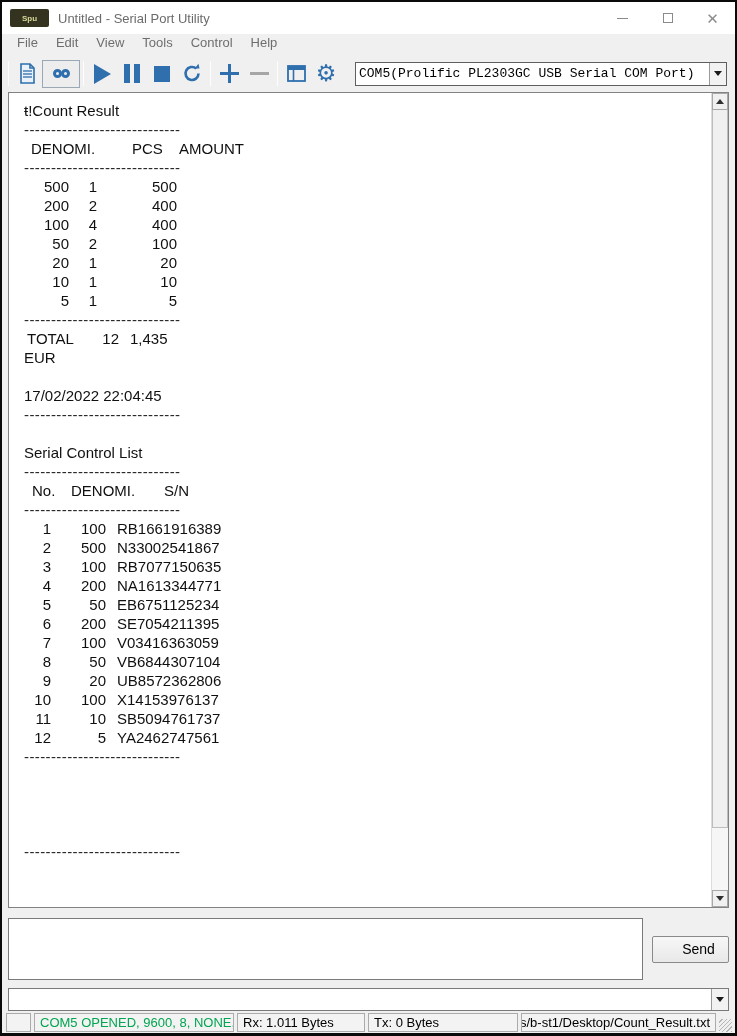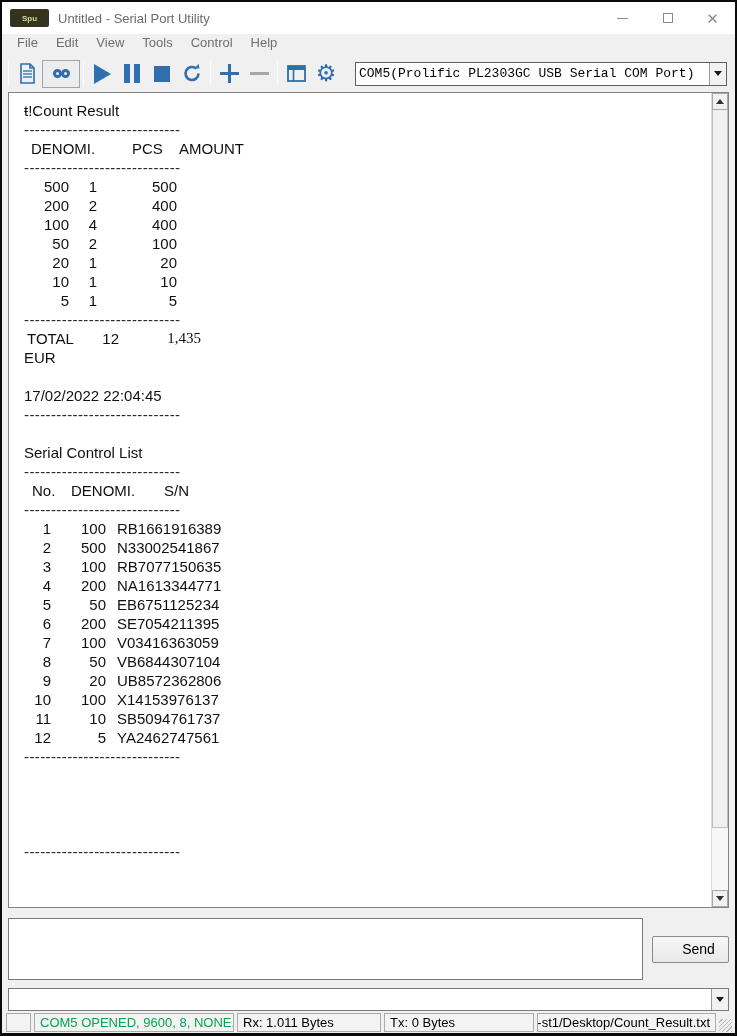--- a/index.html
+++ b/index.html
@@ -54,21 +54,21 @@
   .text-pane{flex:1;padding:9px 0 0 15px;overflow:hidden;}
   .ln{height:19px;position:relative;font-size:15px;color:#101010;white-space:pre;}
   .ln span{position:absolute;top:0;}
   .divider{color:#2a2a2a;letter-spacing:0.4px;}
   .cth-c0{left:7px;}  .cth-c1{left:88px;margin-left:20px;}  .cth-c2{left:155px;}
   .ctr-c0{left:0;width:45px;text-align:right;}
   .ctr-c1{left:45px;width:28px;text-align:right;}
   .ctr-c2{left:73px;width:80px;text-align:right;}
   .ctt-c0{left:3px;}
   .ctt-c1{left:45px;width:50px;text-align:right;}
-  .ctt-c2{left:95px;width:82px;text-align:right;font-family:Liberation Serif, serif;}
+  .ctt-c2{left:106px;width:82px;text-align:left;}
   .slh-c0{left:8px;}  .slh-c1{left:47px;}  .slh-c2{left:140px;}
   .slr-c0{left:0;width:27px;text-align:right;}
   .slr-c1{left:27px;width:55px;text-align:right;}
   .slr-c2{left:93px;}
   
   .vscroll{width:17px;background:#f6f6f6;border-left:1px solid #dcdcdc;display:flex;flex-direction:column;flex:0 0 auto;}
   .sbtn{height:17px;background:#f0f0f0;border:1px solid #a8a8a8;display:flex;align-items:center;justify-content:center;flex:0 0 auto;}
   .tri-up{width:0;height:0;border-left:4px solid transparent;border-right:4px solid transparent;border-bottom:5px solid #303030;}
   .tri-dn{width:0;height:0;border-left:4px solid transparent;border-right:4px solid transparent;border-top:5px solid #303030;}
   .strack{flex:1;position:relative;}
@@ -82,21 +82,21 @@
     display:flex;align-items:center;justify-content:center;font-family:"Liberation Sans",sans-serif;padding-left:16px;}
   .hist-combo{margin:8px 6px 0 6px;height:23px;border:1px solid #7a7a7a;background:#fff;display:flex;align-items:center;}
   .hist-text{flex:1;font-size:13px;padding-left:4px;color:#000;}
   
   .statusbar{position:absolute;left:2px;right:2px;bottom:0;height:21px;background:#f0f0f0;
     display:flex;align-items:stretch;gap:3px;padding:1px 1px 1px 2px;font-size:13px;}
   .scell{border:1px solid #ababab;background:#f3f3f3;display:flex;align-items:center;
     padding:0 5px;white-space:nowrap;overflow:hidden;}
   .scell-blank{width:25px;flex:0 0 auto;}
   .scell-conn{width:200px;flex:0 0 auto;}
-  .scell-rx{width:144px;flex:0 0 auto;}
+  .scell-rx{width:128px;flex:0 0 auto;}
   .scell-tx{width:150px;flex:0 0 auto;}
   .scell-path{flex:1;justify-content:flex-end;}
   .grip{width:13px;flex:0 0 auto;align-self:flex-end;height:13px;
     background:repeating-linear-gradient(135deg,transparent 0 2px,#b5b5b5 2px 3px);}
   
   .icon-svg{display:block;}
 </style>
 </head>
 <body>
 

